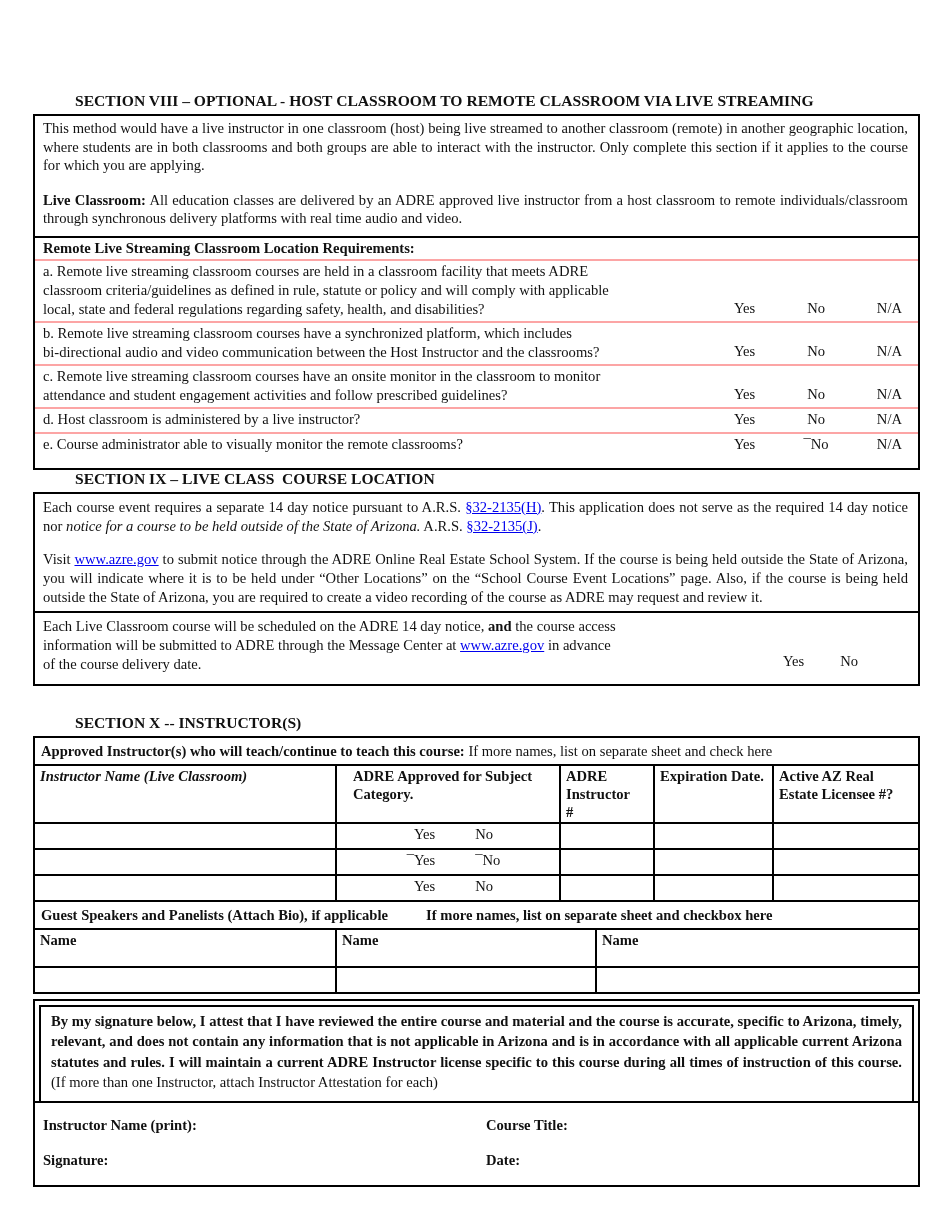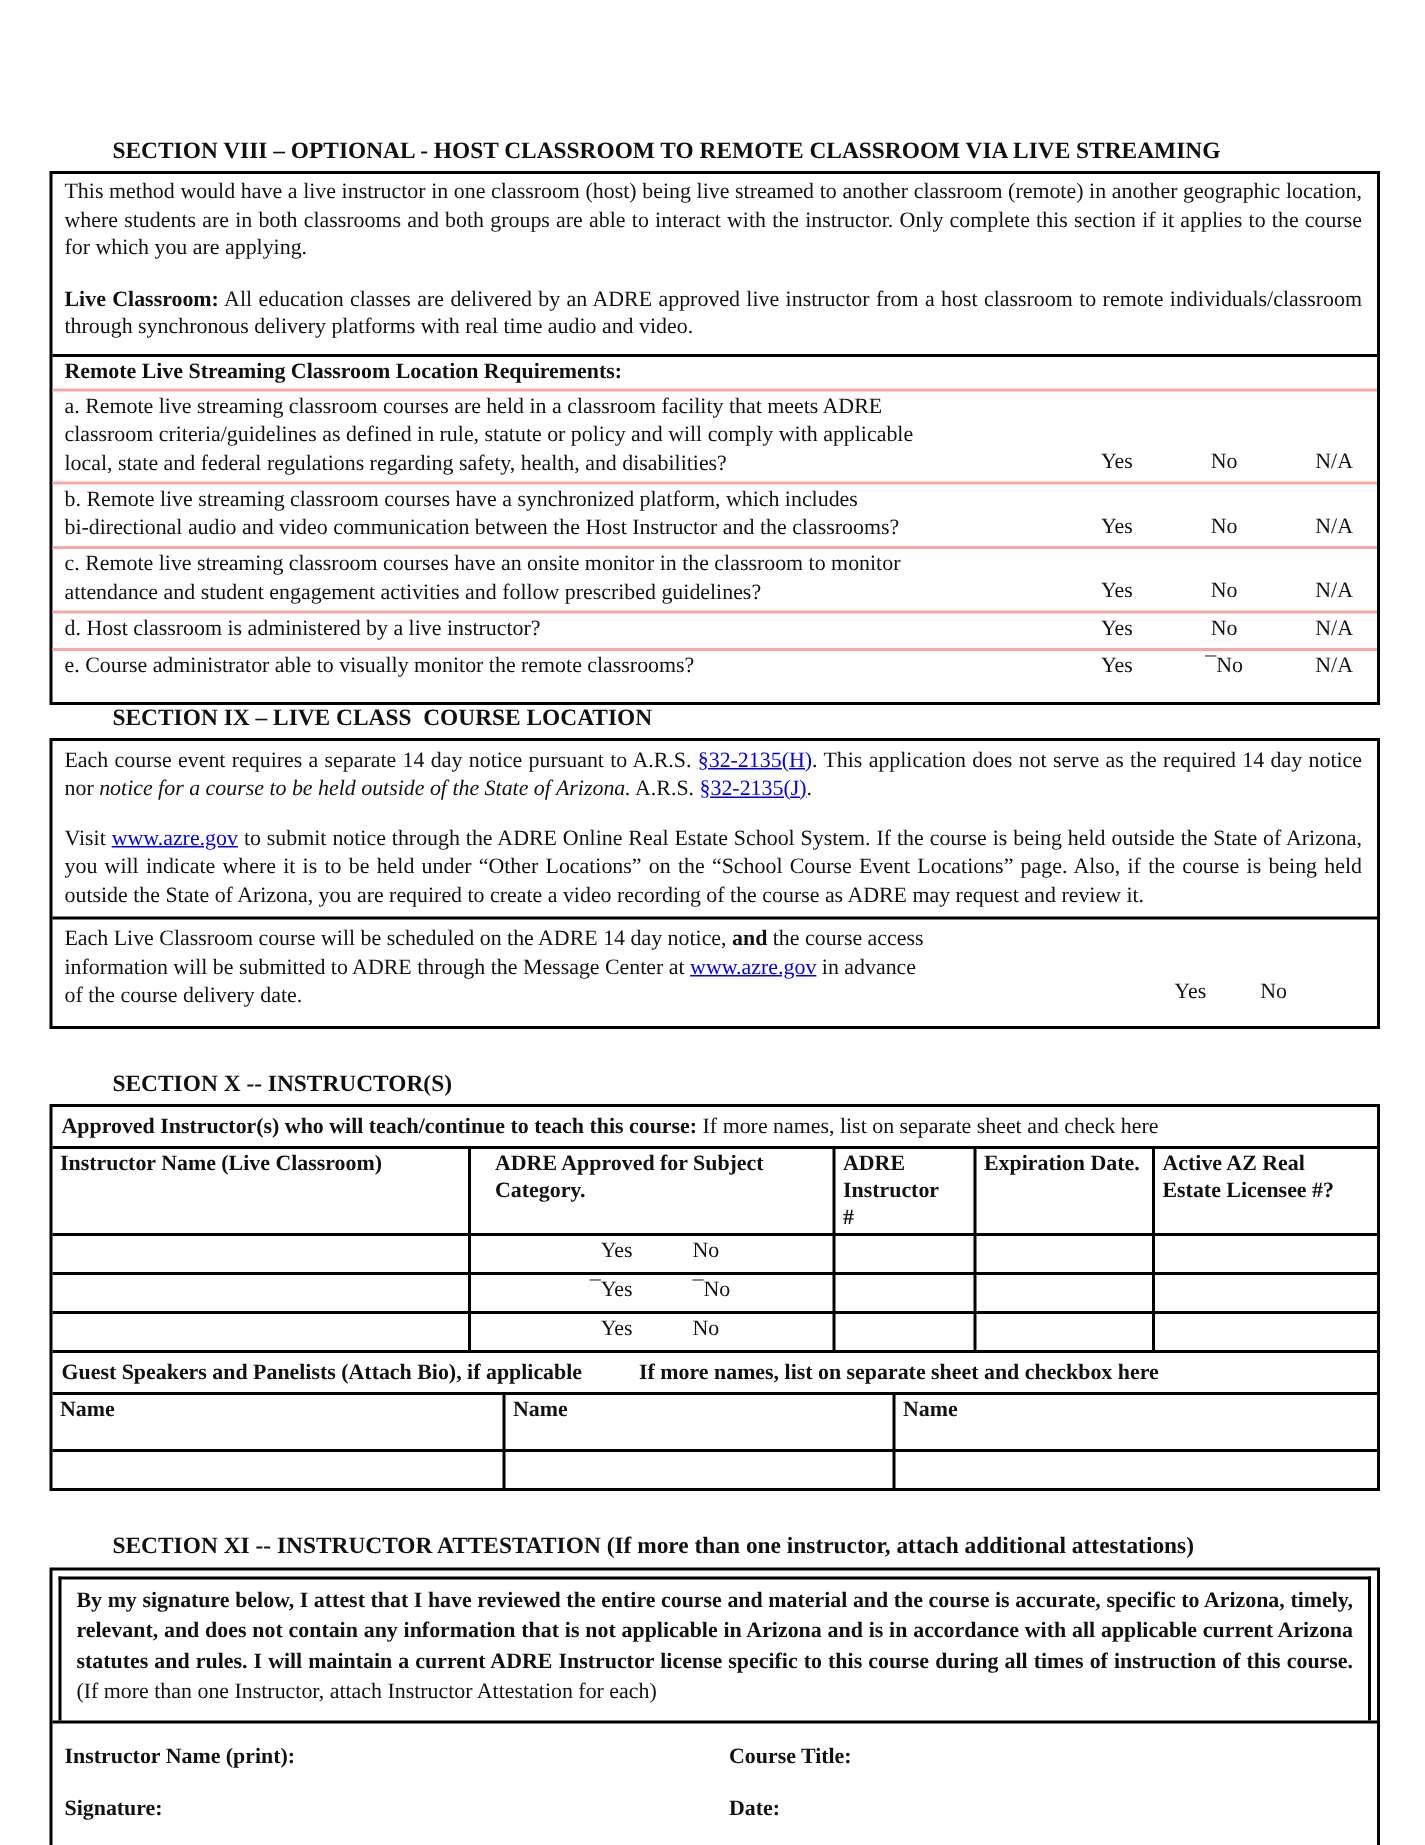--- a/index.html
+++ b/index.html
@@ -30,21 +30,21 @@
   .addr .blank{height:14px;}
   .livebox{border-top:2px solid #000;display:flex;padding:4px 0 10px 8px;line-height:19px;}
   .livebox .txt{flex:1;}
   .opts2{display:flex;gap:36px;align-self:flex-end;margin:0 60px 3px 0;}
   
   .itable{margin-top:4px;border:2px solid #000;}
   .trow{display:flex;border-top:2px solid #000;}
   .trow:first-child{border-top:none;}
   .cell{border-left:2px solid #000;box-sizing:border-box;padding:1px 5px;line-height:18px;}
   .cell:first-child{border-left:none;}
-  .c1{width:277px;}.c2{width:243px;padding-left:16px;}.c3{width:94px;}.c4{width:119px;}.c5{flex:1;}
+  .c1{width:300px;font-style:italic;}.c2{width:224px;padding-left:16px;}.c3{width:94px;}.c4{width:119px;}.c5{flex:1;}
   .g1{width:300px;}.g2{width:260px;}.g3{flex:1;}
   .fullcell{padding:3px 6px;line-height:20px;width:100%;box-sizing:border-box;}
   .yn{display:flex;justify-content:center;gap:40px;}
   .drow .cell{height:24px;}
   .nrow .cell{height:36px;}
   .erow .cell{height:24px;}
   
   .attest-outer{border:2px solid #000;margin-top:5px;}
   .attest-inner{margin:4px 4px 0;border:2px solid #000;border-bottom:none;padding:4px 10px 8px;line-height:20.5px;}
   .divider{border-top:2px solid #000;}
@@ -189,21 +189,20 @@
         <div class="cell g2 b">Name</div>
         <div class="cell g3 b">Name</div>
       </div>
       <div class="trow erow">
         <div class="cell g1"></div>
         <div class="cell g2"></div>
         <div class="cell g3"></div>
       </div>
     </div>
 
-    <div class="sec-title" style="margin-top:28px;">SECTION XI -- INSTRUCTOR ATTESTATION (If more than one instructor, attach additional attestations)</div>
     <div class="attest-outer">
       <div class="attest-inner jus"><b>By my signature below, I attest that I have reviewed the entire course and material and the course is accurate, specific to Arizona, timely, relevant, and does not contain any information that is not applicable in Arizona and is in accordance with all applicable current Arizona statutes and rules. I will maintain a current ADRE Instructor license specific to this course during all times of instruction of this course.</b><span> (If more than one Instructor, attach Instructor Attestation for each)</span></div>
       <div class="divider"></div>
       <div class="sigarea">
         <div class="sigrow">
           <div class="left">Instructor Name (print):</div>
           <div>Course Title:</div>
         </div>
         <div class="sigrow" style="padding-top:18px;">
           <div class="left">Signature:</div>

